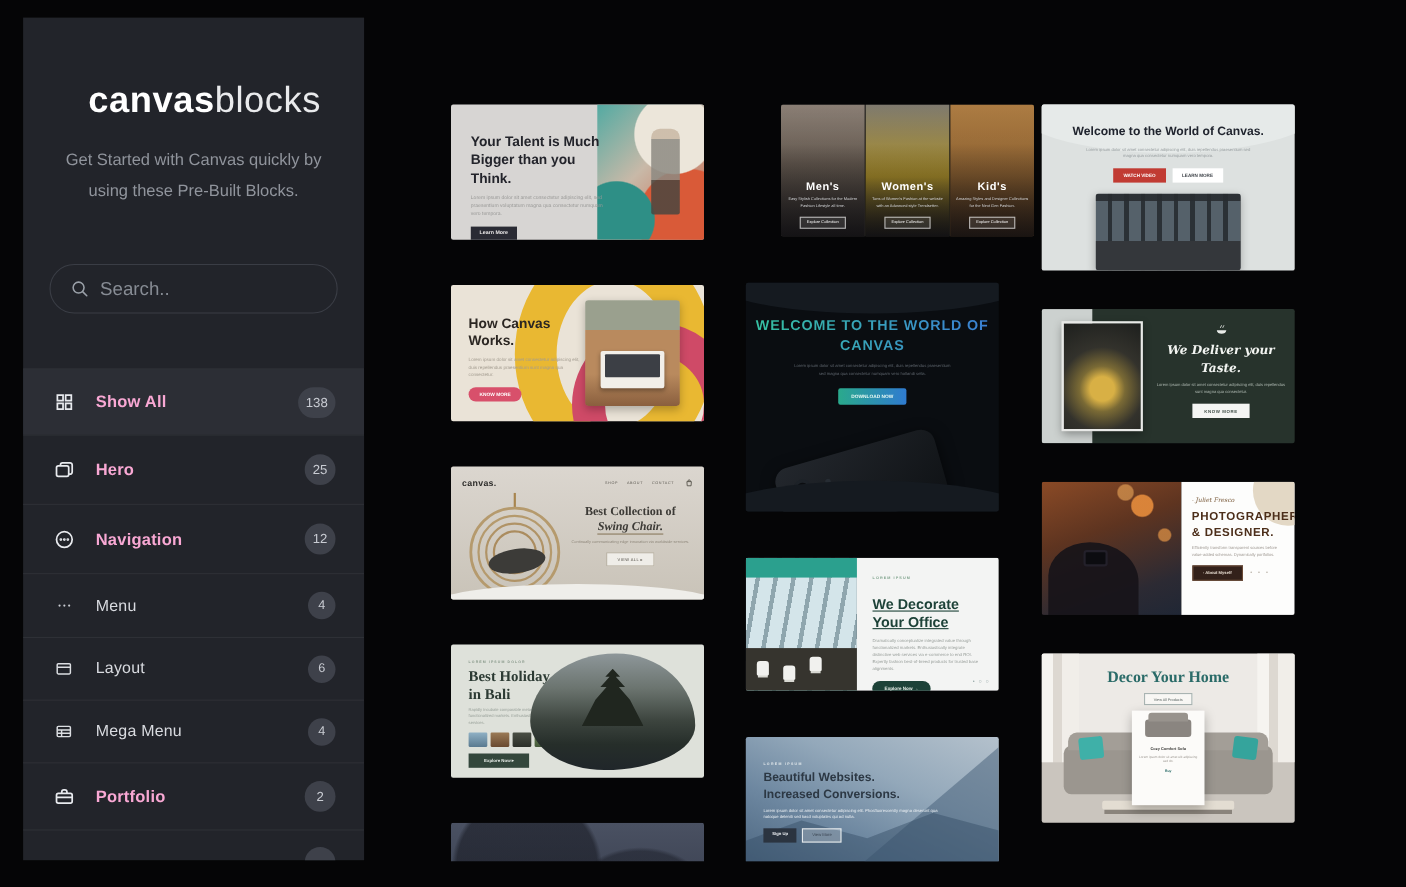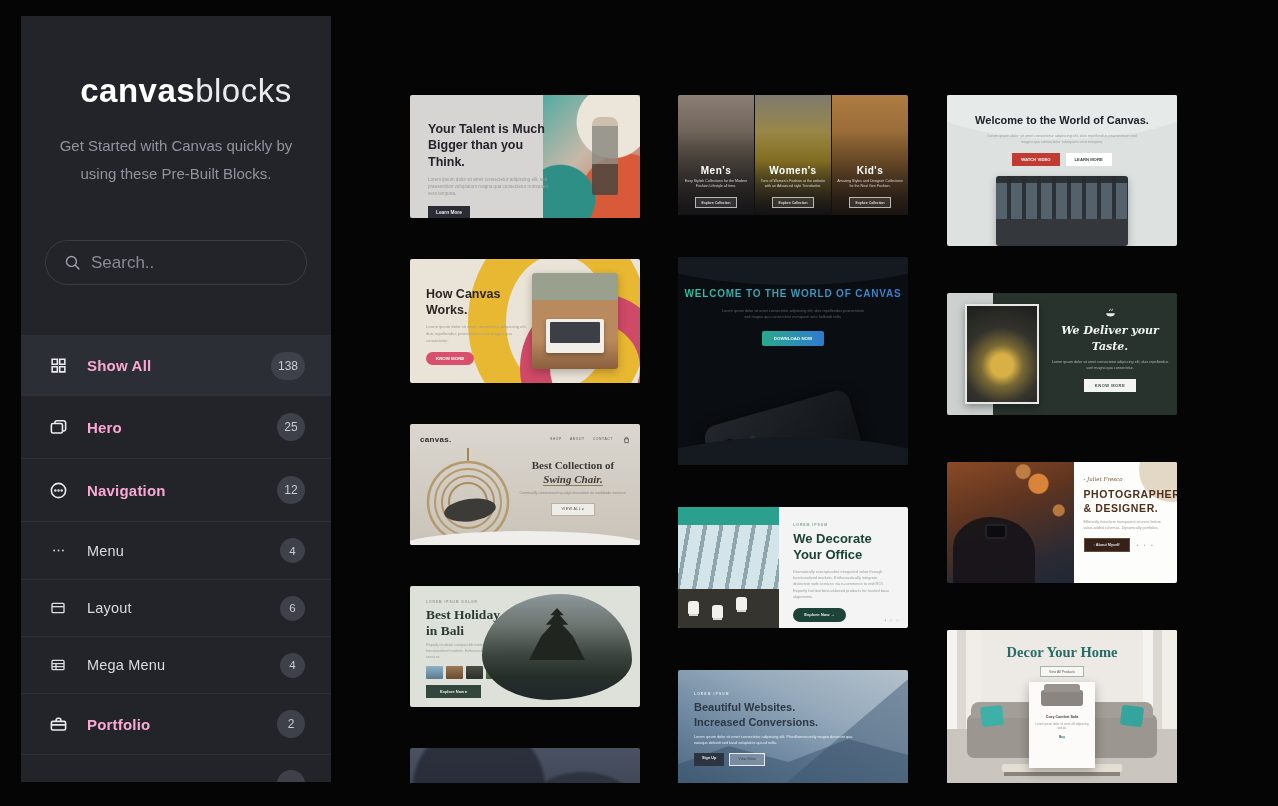--- a/index.html
+++ b/index.html
@@ -30,21 +30,21 @@
   .badge { margin-left:auto; min-width:28px; height:28px; border-radius:14px; background:#3e414a;
            color:#c9ccd3; font-size:12px; display:flex; align-items:center; justify-content:center;
            padding:0 7px; }
   .mitem.sub .badge { min-width:25px; height:25px; font-size:11.5px; }
 
   
   #main { position:absolute; left:331px; top:16px; width:947px; height:767px; overflow:hidden; }
   .col { position:absolute; top:79px; width:230px; display:flex; flex-direction:column; }
   #col1 { left:79px;  gap:41px; }
   #col2 { left:347px; gap:42px; }
-  #col3 { left:616px; gap:47px; }
+  #col3 { left:616px; gap:35px; }
   .card { position:relative; width:230px; border-radius:2px; overflow:hidden; flex:0 0 auto; cursor:pointer; }
 
   .tinybtn { display:inline-block; font-weight:700; }
 
   
   .c-talent { height:123px; background:#d7d5d3; }
   .c-talent .art { position:absolute; right:0; top:0; width:42%; height:100%;
      background:
        radial-gradient(circle at 18% 85%, #2e8f86 0 26%, transparent 27%),
        radial-gradient(circle at 72% 22%, #ece6da 0 30%, transparent 31%),
@@ -52,21 +52,21 @@
        linear-gradient(135deg,#53aaa2 0%, #c8b9a8 45%, #c95a3d 100%); }
   .c-talent .fig { position:absolute; right:22px; top:22px; width:26px; height:78px;
      background:linear-gradient(180deg,#c9b8a4 0 12%, #8d8a82 12% 60%, #4a463f 60%);
      border-radius:8px 8px 2px 2px; opacity:.85; }
   .c-talent .txt { position:absolute; left:18px; top:26px; width:54%; }
   .c-talent h3 { font-size:12.5px; line-height:1.3; color:#23242b; font-weight:800; }
   .c-talent p { margin-top:6px; font-size:4.6px; color:#9a9a98; line-height:1.6; }
   .c-talent .tinybtn { margin-top:8px; background:#2a2b34; color:#eceaea; font-size:4.8px; padding:4px 8px; }
 
   
-  .c-fashion { height:120px; display:flex; background:#111; }
+  .c-fashion { height:120px; display:flex; background:#111;margin-left:32px; }
   .c-fashion .panel { position:relative; flex:1; }
   .c-fashion .panel + .panel { margin-left:1px; }
   .p-men   { background:linear-gradient(180deg,#9a8d82 0%, #6e6257 45%, #3d3732 100%); }
   .p-women { background:linear-gradient(180deg,#8d887b 0%, #c2a22e 55%, #38332a 100%); }
   .p-kids  { background:linear-gradient(180deg,#c08a4a 0%, #9a6a35 55%, #5a3d22 100%); }
   .c-fashion .shade { position:absolute; inset:0; background:linear-gradient(180deg, rgba(0,0,0,.1) 30%, rgba(10,10,14,.8) 100%); }
   .c-fashion .pc { position:absolute; left:4px; right:4px; bottom:7px; text-align:center; color:#fff; }
   .c-fashion h4 { font-size:10px; font-weight:800; letter-spacing:.5px; }
   .c-fashion p { font-size:3.6px; color:#d4d5d8; line-height:1.5; margin-top:3px; }
   .c-fashion .tinybtn { margin-top:4px; border:1px solid rgba(255,255,255,.65); background:rgba(255,255,255,.1);
@@ -105,21 +105,21 @@
   .c-works h3 { font-size:12.5px; line-height:1.25; color:#2b2622; font-weight:800; }
   .c-works p { margin-top:6px; font-size:4.2px; color:#a39c90; line-height:1.6; width:92%; }
   .c-works .tinybtn { margin-top:8px; background:#d8506b; color:#fff; font-size:4.4px; padding:4px 10px; border-radius:8px; }
 
   
   .c-welcomedark { height:208px; background:#0a0d11; text-align:center; }
   .c-welcomedark .wavetop, .c-welcomedark .wavebot { position:absolute; left:-40px; right:-40px; height:70px;
       background:#151a20; }
   .c-welcomedark .wavetop { top:-42px; border-radius:50%; }
   .c-welcomedark .wavebot { bottom:-42px; border-radius:50%; }
-  .c-welcomedark h3 { position:relative; margin-top:30px; font-size:10px; line-height:1.4; font-weight:800;
+  .c-welcomedark h3 { position:relative; margin-top:30px; font-size:13px; line-height:1.4; font-weight:800;
       letter-spacing:.8px; background:linear-gradient(90deg,#35c2a0,#3b7dd6);
       -webkit-background-clip:text; background-clip:text; color:transparent; }
   .c-welcomedark p { position:relative; margin:7px 42px 0; font-size:3.8px; color:#5d646c; line-height:1.65; }
   .c-welcomedark .tinybtn { position:relative; margin-top:10px; background:linear-gradient(90deg,#2aa98c,#2f7bd0);
       color:#eafaf4; font-size:4.4px; padding:5px 12px; border-radius:2px; }
   .c-welcomedark .phone { position:absolute; left:50%; bottom:-8px; width:150px; height:66px; margin-left:-85px;
       transform:rotate(-16deg); background:linear-gradient(145deg,#23272d,#0f1215); border-radius:13px;
       box-shadow:0 4px 14px rgba(0,0,0,.6); }
   .c-welcomedark .cam { position:absolute; left:14px; top:14px; width:17px; height:17px; border-radius:50%;
       background:#0b0d10; border:3px solid #1d2228; }
@@ -158,21 +158,21 @@
   
   .c-office { height:121px; display:flex; }
   .c-office .photo { position:relative; flex:0 0 44%;
       background:
         linear-gradient(180deg, #2ba08e 0 15%, rgba(0,0,0,0) 15% 68%, #36342e 68% 100%),
         repeating-linear-gradient(100deg, #d4e5ea 0 12px, #8fa6ae 12px 16px); }
   .c-office .chair { position:absolute; width:11px; height:13px; background:#f1f1ee; border-radius:3px 3px 1px 1px;
       box-shadow:0 3px 0 -1px #d8d8d2; }
   .c-office .txt { flex:1; background:#f3f4f3; padding:16px 14px 0; }
   .c-office .eyebrow { font-size:3.4px; letter-spacing:1px; color:#7fa38c; font-weight:700; }
-  .c-office h3 { margin-top:4px; font-size:13px; line-height:1.25; color:#1d4238; font-weight:800; }
+  .c-office h3 { margin-top:15px; font-size:13px; line-height:1.25; color:#1d4238; font-weight:800;text-decoration:underline; }
   .c-office p { margin-top:5px; font-size:3.9px; color:#9aA09c; line-height:1.65; }
   .c-office .tinybtn { margin-top:7px; background:#1d4238; color:#e8efe9; font-size:4.2px; padding:4.5px 11px; border-radius:9px; }
   .c-office .dots { position:absolute; right:8px; bottom:5px; font-size:5px; color:#9aa; letter-spacing:1px; }
 
   
   .c-photog { height:121px; display:flex; }
   .c-photog .photo { position:relative; flex:0 0 55%;
       background:
         radial-gradient(circle at 72% 18%, rgba(230,140,60,.9) 0 7%, transparent 8%),
         radial-gradient(circle at 88% 40%, rgba(230,150,70,.7) 0 4%, transparent 5%),

